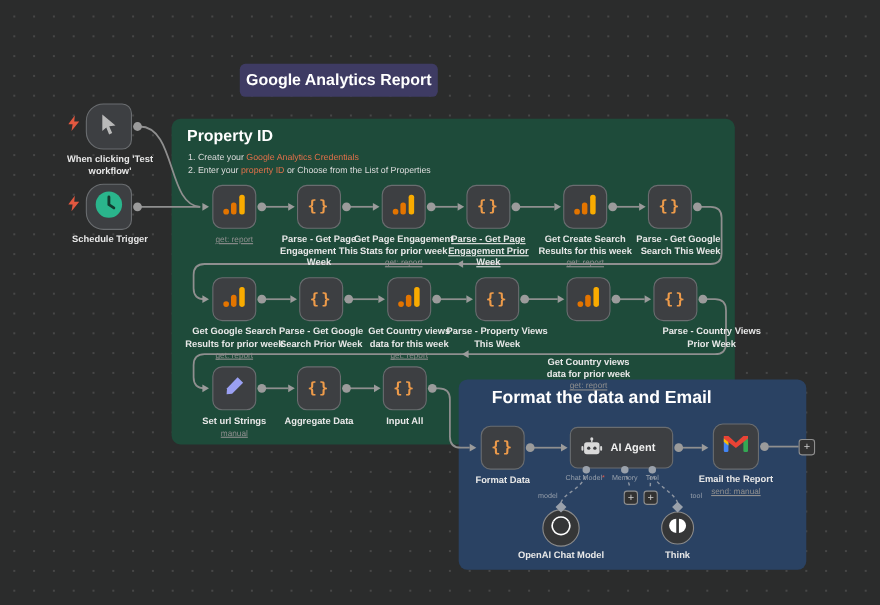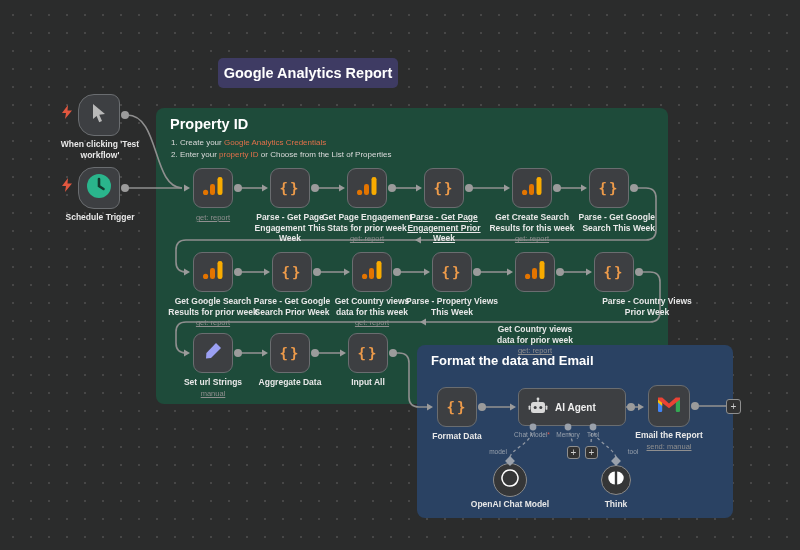--- a/index.html
+++ b/index.html
@@ -22,21 +22,21 @@
   .node{position:absolute;width:40px;height:40px;background:#3d3f42;border:1.6px solid #6a6d70;
     border-radius:9px;display:flex;align-items:center;justify-content:center;z-index:5;box-sizing:border-box;}
   .trigger{width:42px;height:42px;border-radius:16px 9px 9px 16px;}
   .outdot{position:absolute;right:-10px;top:50%;transform:translateY(-50%);width:8px;height:8px;
     border-radius:50%;background:#9b9b9b;}
   .nlabel{position:absolute;width:92px;text-align:center;font-size:8.5px;color:#e8e8e8;
     line-height:1.25;font-weight:600;z-index:5;}
   .nsub{color:#8f8f8f;font-size:7.5px;font-weight:400;margin-top:1px;text-decoration:underline;}
   .braces{color:#ee9b4a;font-family:"DejaVu Sans Mono",monospace;font-weight:bold;
     font-size:14px;letter-spacing:2px;}
-  .agent{position:absolute;left:518px;top:388px;width:108px;height:38px;background:#3d3f42;
+  .agent{position:absolute;left:518px;top:388px;width:94px;height:38px;background:#3d3f42;
     border:1.6px solid #6a6d70;border-radius:7px;display:flex;align-items:center;gap:7px;
     padding-left:9px;box-sizing:border-box;z-index:5;color:#efefef;font-size:10px;font-weight:bold;}
   .circle{position:absolute;border-radius:50%;background:#353637;border:1.6px solid #8a8a8a;
     display:flex;align-items:center;justify-content:center;z-index:5;box-sizing:border-box;}
   .plus{position:absolute;width:13px;height:13px;border:1.5px solid #8f8f8f;border-radius:3px;
     background:#323232;color:#cfcfcf;font-size:10px;line-height:12px;text-align:center;z-index:7;box-sizing:border-box;}
   .portlabel{position:absolute;font-size:6.5px;color:#97a0ac;text-align:center;z-index:6;}
   .req{color:#e05a4f;}
   svg.wires{position:absolute;left:0;top:0;z-index:4;pointer-events:none;}
   svg.wires2{position:absolute;left:0;top:0;z-index:6;pointer-events:none;}
@@ -49,21 +49,21 @@
 
   <div class="frame green">
     <div class="frame-title" style="font-size:14.5px;">Property ID</div>
     <div class="notes">
       <div><span>1. Create your </span><span class="lnk">Google Analytics Credentials</span></div>
       <div><span>2. Enter your </span><span class="lnk">property ID</span><span> or Choose from the List of Properties</span></div>
     </div>
   </div>
 
   <div class="frame blue">
-    <div class="frame-title" style="font-size:13px;">Format the data and Email</div>
+    <div class="frame-title" style="font-size:16px;margin-left:16px;">Format the data and Email</div>
   </div>
 
   <div class="badge">
     <span>Google Analytics Report</span>
   </div>
 
   <svg class="wires" width="800" height="550">
     <g stroke="#8f8f8f" stroke-width="1.6" fill="none">
       <path d="M127,115 C160,115 152,187 182,188"></path>
       <path d="M127,188 H182"></path>

